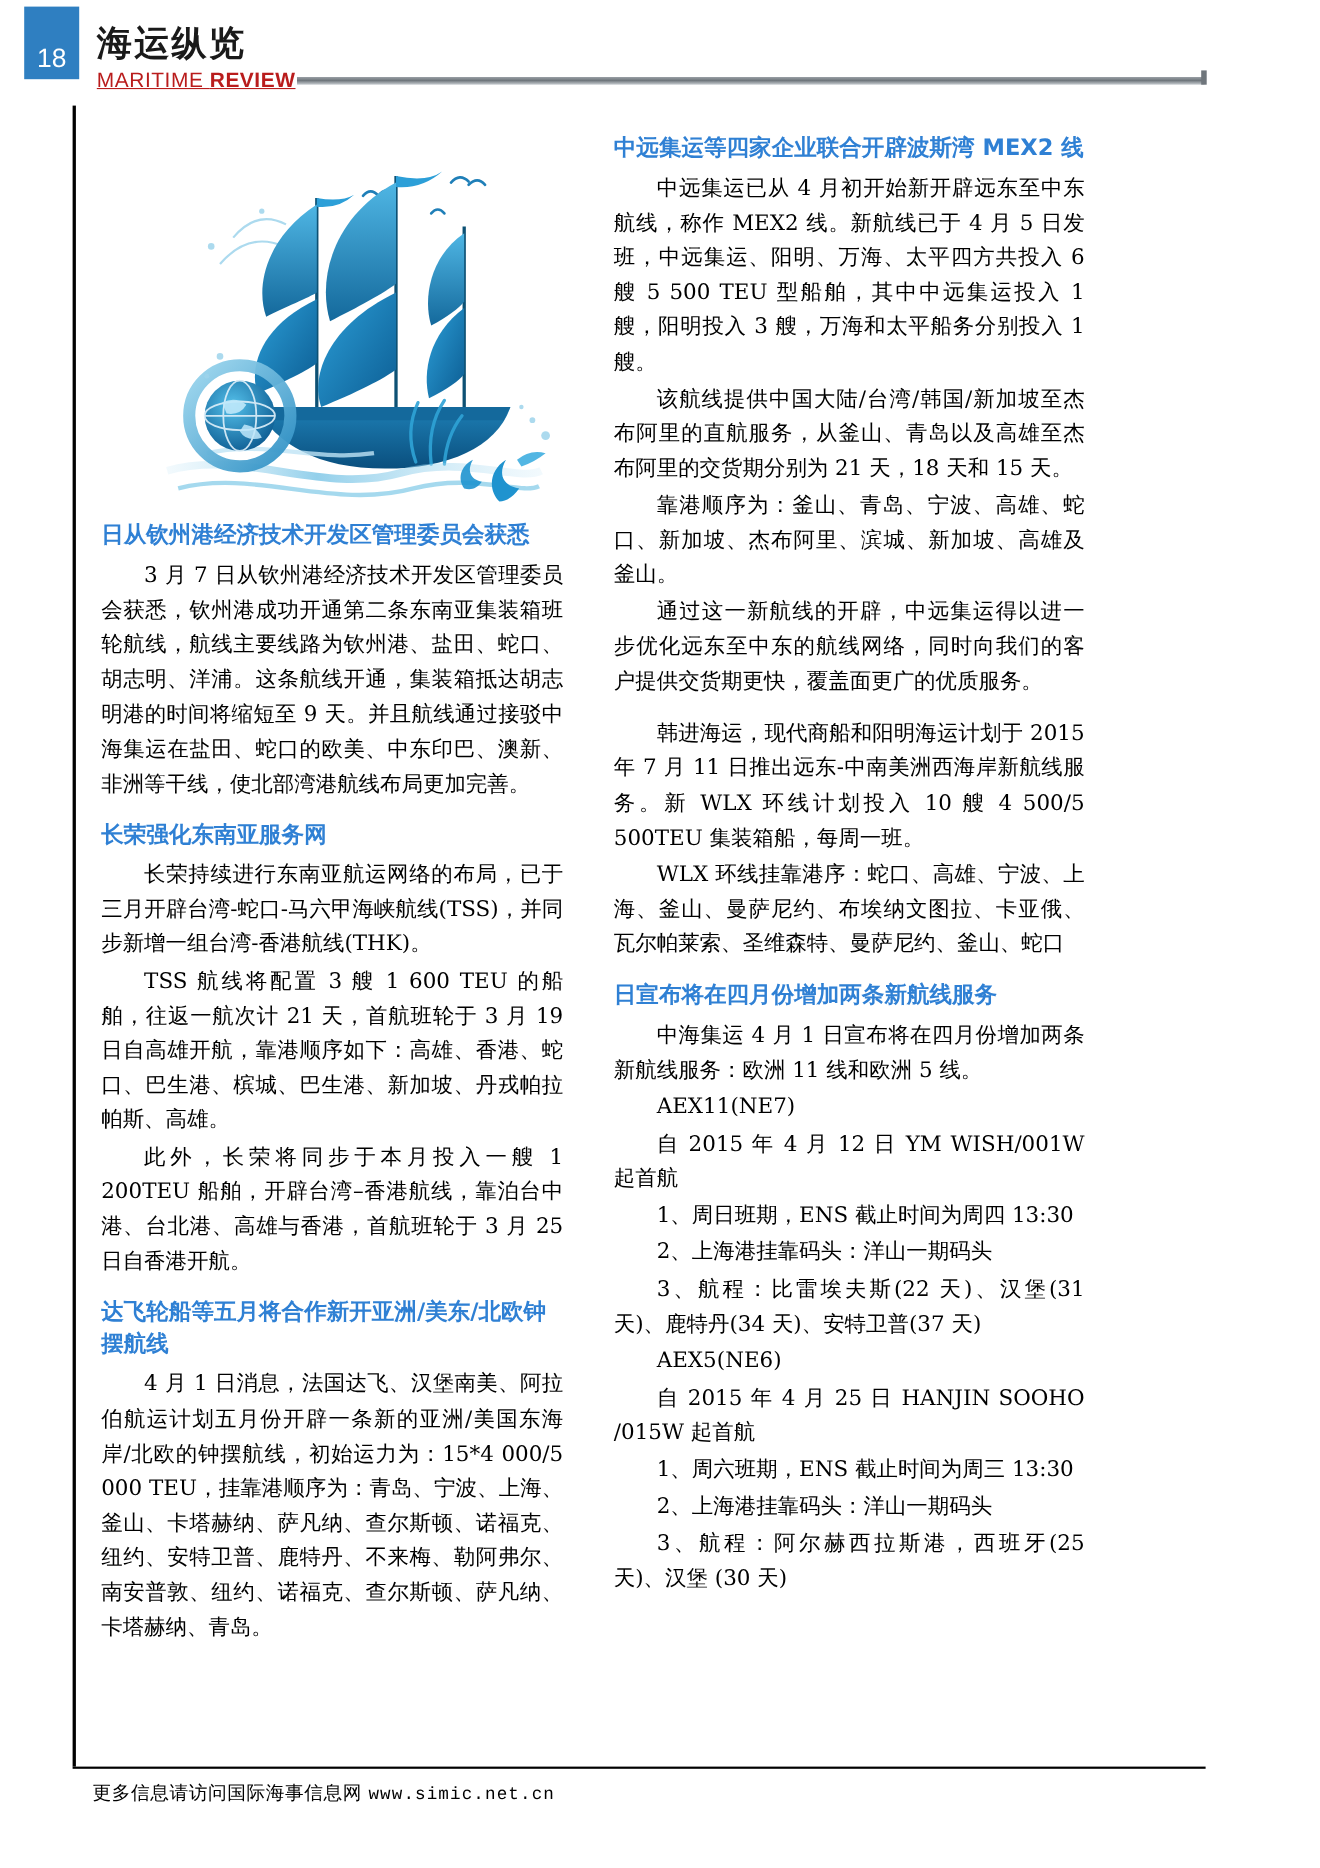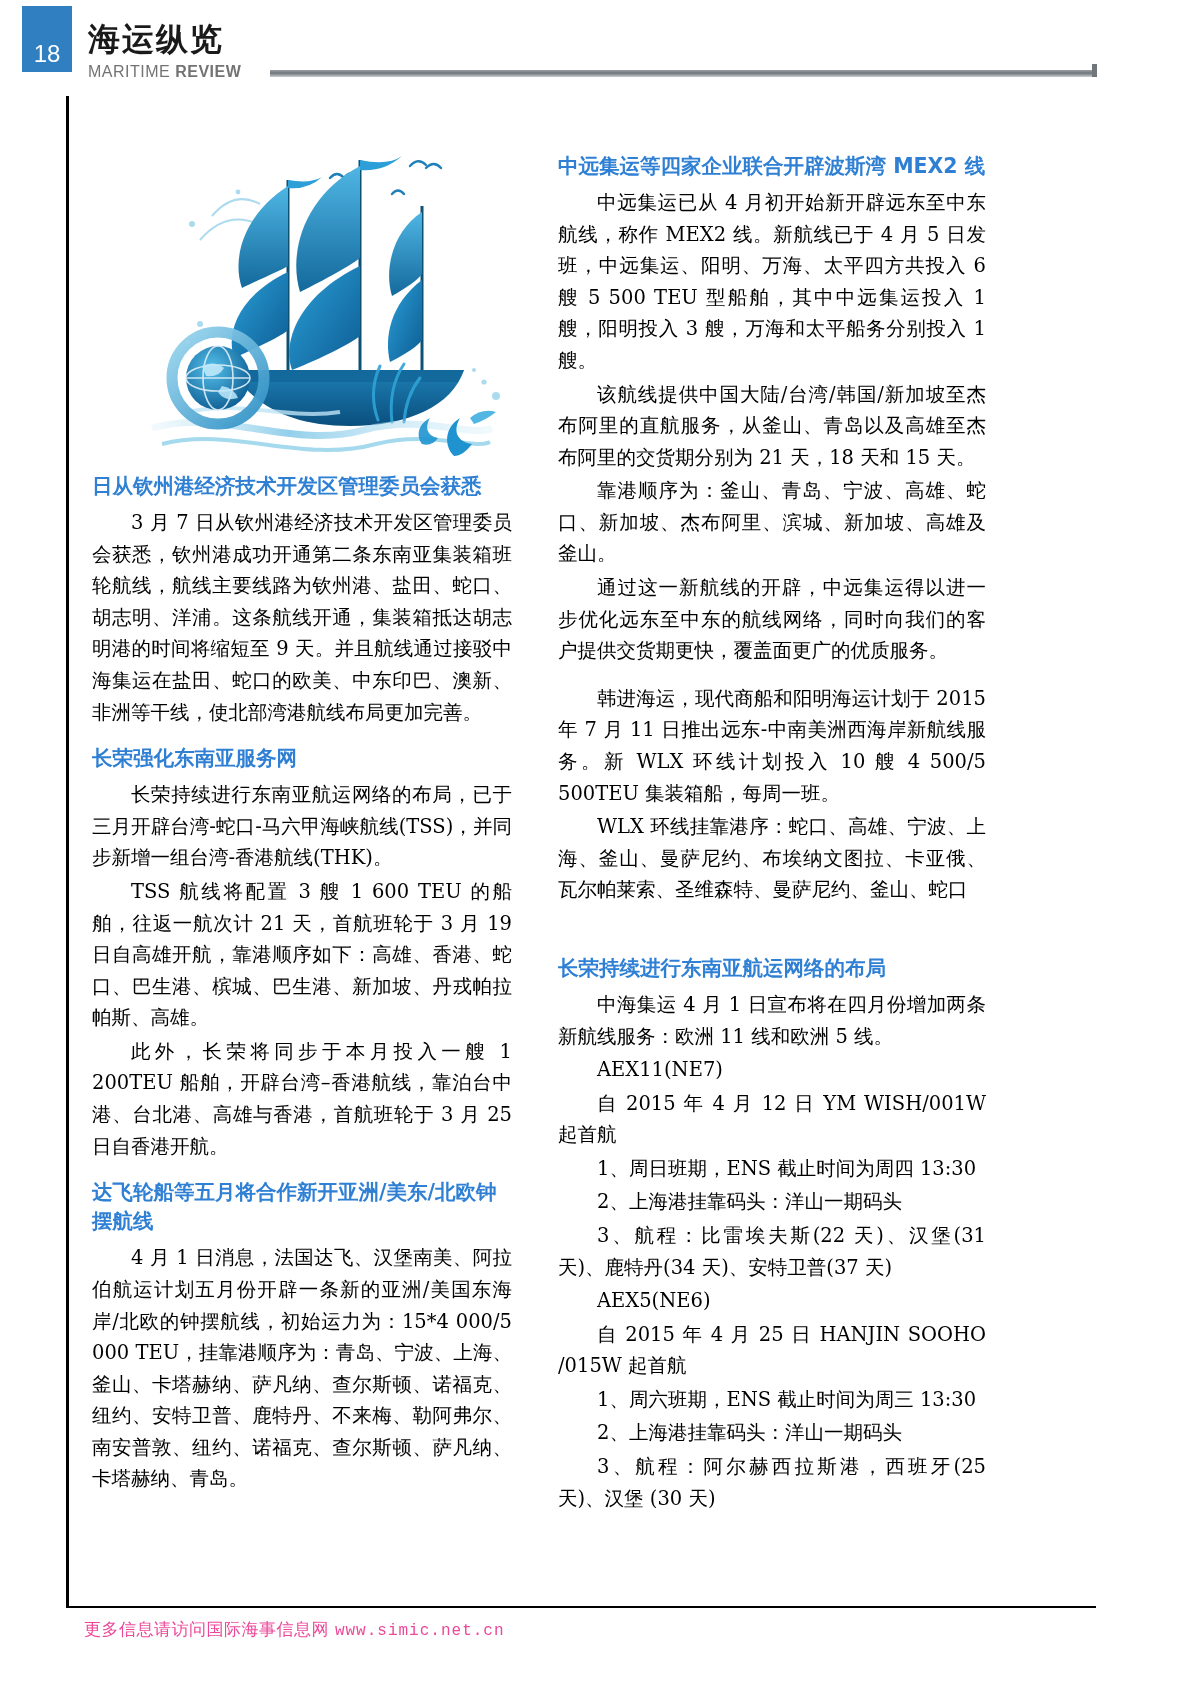--- a/index.html
+++ b/index.html
@@ -53,23 +53,24 @@
     font-weight: bold;
     font-size: 32px;
     letter-spacing: 2px;
     color: #1a1a1a;
   }
   .header-title-en {
     position: absolute;
     left: 88px;
     top: 63px;
     font-family: "Liberation Sans", sans-serif;
-    font-size: 16px;
+    font-size: 19px;
     letter-spacing: 0.5px;
-    color: #737373;
+    color: #b91c1c;
+    text-decoration: underline;
   }
   .header-title-en .bold {
     font-weight: bold;
   }
   .header-rule {
     position: absolute;
     left: 270px;
     top: 70px;
     width: 825px;
     height: 7px;
@@ -107,21 +108,20 @@
     font-family: "DejaVu Sans", sans-serif;
     font-weight: bold;
     font-size: 20.5px;
     color: #2f80d4;
     margin: 0 0 6px 0;
     line-height: 1.42;
     letter-spacing: 0px;
   }
   .col-right h2.section-title {
     font-size: 20.5px;
-    margin-top: 32px;
   }
   p.body {
     margin: 0 0 2px 0;
     font-size: 19.5px;
     line-height: 1.62;
     text-align: justify;
     text-justify: inter-ideograph;
     text-indent: 2em;
     font-family: "DejaVu Serif", serif;
   }
@@ -147,21 +147,21 @@
     width: 1030px;
     height: 2px;
     background: #000;
   }
   .footer-text {
     position: absolute;
     left: 84px;
     top: 1618px;
     font-family: "DejaVu Sans", sans-serif;
     font-size: 17px;
-    color: #ec4899;
+    color: #000000;
     letter-spacing: 0.5px;
   }
   .footer-text .url {
     font-family: "Liberation Mono", monospace;
     font-size: 16px;
     letter-spacing: 1px;
   }
 </style>
 </head>
 <body>
@@ -312,21 +312,21 @@
     <p class="body">靠港顺序为：釜山、青岛、宁波、高雄、蛇口、新加坡、杰布阿里、滨城、新加坡、高雄及釜山。</p>
     <p class="body">通过这一新航线的开辟，中远集运得以进一步优化远东至中东的航线网络，同时向我们的客户提供交货期更快，覆盖面更广的优质服务。</p>
 
     <div class="spacer-14"></div>
 
     <p class="body">韩进海运，现代商船和阳明海运计划于 2015 年 7 月 11 日推出远东-中南美洲西海岸新航线服务。新 WLX 环线计划投入 10 艘 4 500/5 500TEU 集装箱船，每周一班。</p>
     <p class="body">WLX 环线挂靠港序：蛇口、高雄、宁波、上海、釜山、曼萨尼约、布埃纳文图拉、卡亚俄、瓦尔帕莱索、圣维森特、曼萨尼约、釜山、蛇口</p>
 
     <div class="spacer-14"></div>
 
-    <h2 class="section-title">长荣持续进行东南亚航运网络的布局</h2>
+    <h2 class="section-title">日宣布将在四月份增加两条新航线服务</h2>
     <p class="body">中海集运 4 月 1 日宣布将在四月份增加两条新航线服务：欧洲 11 线和欧洲 5 线。</p>
 
     <p class="body indent1">AEX11(NE7)</p>
     <p class="body indent1">自 2015 年 4 月 12 日 YM WISH/001W 起首航</p>
     <p class="body indent1">1、周日班期，ENS 截止时间为周四  13:30</p>
     <p class="body indent1">2、上海港挂靠码头：洋山一期码头</p>
     <p class="body indent1">3、航程：比雷埃夫斯(22 天)、汉堡(31 天)、鹿特丹(34 天)、安特卫普(37 天)</p>
 
     <p class="body indent1">AEX5(NE6)</p>
     <p class="body indent1">自 2015 年 4 月 25 日 HANJIN SOOHO /015W 起首航</p>

